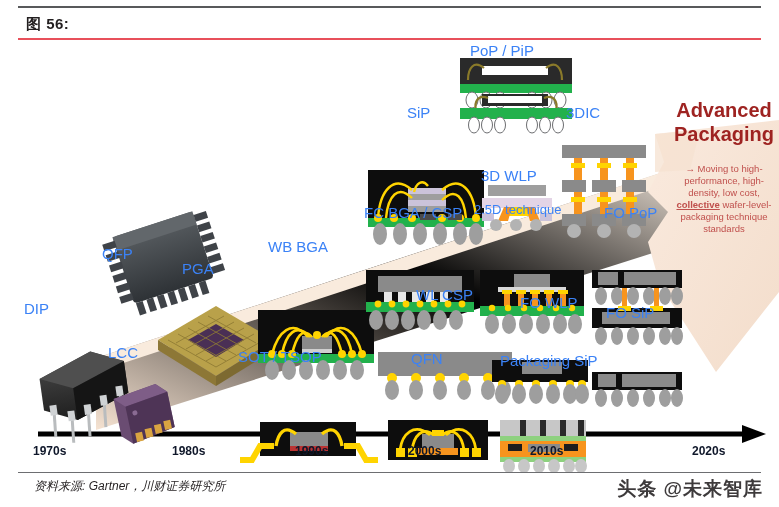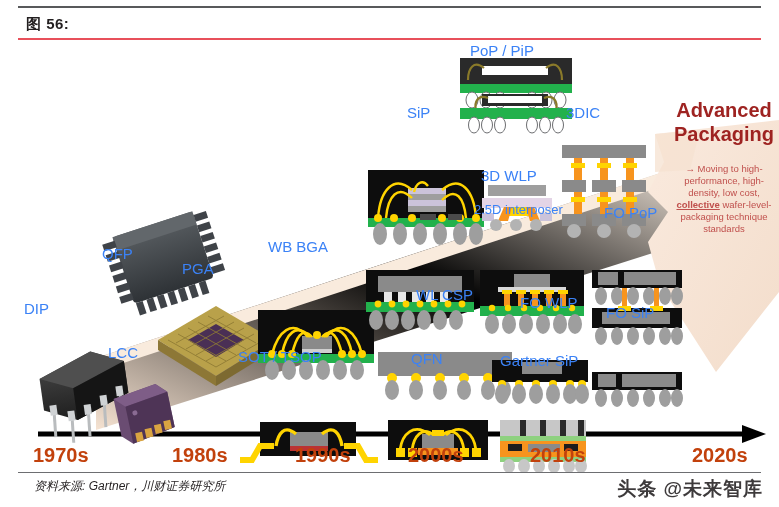--- a/index.html
+++ b/index.html
@@ -23,21 +23,21 @@
   
   #canvas{position:absolute;left:0;top:42px;width:779px;height:430px;}
   #svg-base{position:absolute;left:0;top:0;width:779px;height:430px;}
 
   
   .lbl{position:absolute;font-size:15px;color:#3b82f6;white-space:nowrap;
        font-family:"Liberation Sans","DejaVu Sans",sans-serif;}
   .lbl.sm{font-size:13px;}
 
   
-  .decade{position:absolute;font-size:20px;font-weight:bold;color:#c2410c;white-space:nowrap;}
+  .decade{position:absolute;font-size:12px;font-weight:bold;color:#0f172a;white-space:nowrap;}
 
   
   #ap-title{position:absolute;left:672px;top:98px;width:104px;font-size:20px;font-weight:bold;
             line-height:1.22;color:#9e2321;text-align:center;}
   #ap-body{position:absolute;left:676px;top:163px;width:96px;font-size:9.5px;line-height:1.27;
            color:#c0504d;text-align:center;}
   #ap-body u{text-decoration:underline;font-weight:bold;}
 </style>
 </head>
 <body>
@@ -556,29 +556,30 @@
       </g>
     </g>
   </svg>
 
   <div class="lbl" style="left:24px;  top:258px;">DIP</div>
   <div class="lbl" style="left:102px; top:172px;margin-top:31px;">QFP</div>
   <div class="lbl" style="left:108px; top:302px;">LCC</div>
   <div class="lbl" style="left:182px; top:218px;">PGA</div>
   <div class="lbl" style="left:268px; top:196px;">WB BGA</div>
   <div class="lbl" style="left:238px; top:306px;">SOT / TSOP</div>
+  <div class="lbl" style="left:364px; top:162px;">FC BGA / CSP</div>
   <div class="lbl" style="left:388px; top:244px;margin-left:28px;">WL CSP</div>
   <div class="lbl" style="left:411px; top:308px;text-align:right;">QFN</div>
   <div class="lbl" style="left:407px; top:62px;">SiP</div>
   <div class="lbl" style="left:470px; top:0px;">PoP / PiP</div>
   <div class="lbl" style="left:481px; top:125px;">3D WLP</div>
-  <div class="lbl sm" style="left:474px;top:160px;">2.5D interposer</div>
+  <div class="lbl sm" style="left:474px;top:160px;">2.5D technique</div>
   <div class="lbl" style="left:566px; top:62px;">3DIC</div>
   <div class="lbl" style="left:495px; top:252px;margin-left:25px;">FO WLP</div>
-  <div class="lbl" style="left:500px; top:310px;">Gartner SiP</div>
+  <div class="lbl" style="left:500px; top:310px;">Packaging SiP</div>
   <div class="lbl" style="left:604px; top:162px;">FO PoP</div>
   <div class="lbl" style="left:606px; top:262px;">FO SiP</div>
 
   <div class="decade" style="left:33px;  top:402px;">1970s</div>
   <div class="decade" style="left:172px; top:402px;">1980s</div>
   <div class="decade" style="left:295px; top:402px;">1990s</div>
   <div class="decade" style="left:408px; top:402px;">2000s</div>
   <div class="decade" style="left:530px; top:402px;">2010s</div>
   <div class="decade" style="left:692px; top:402px;">2020s</div>
 </div>

